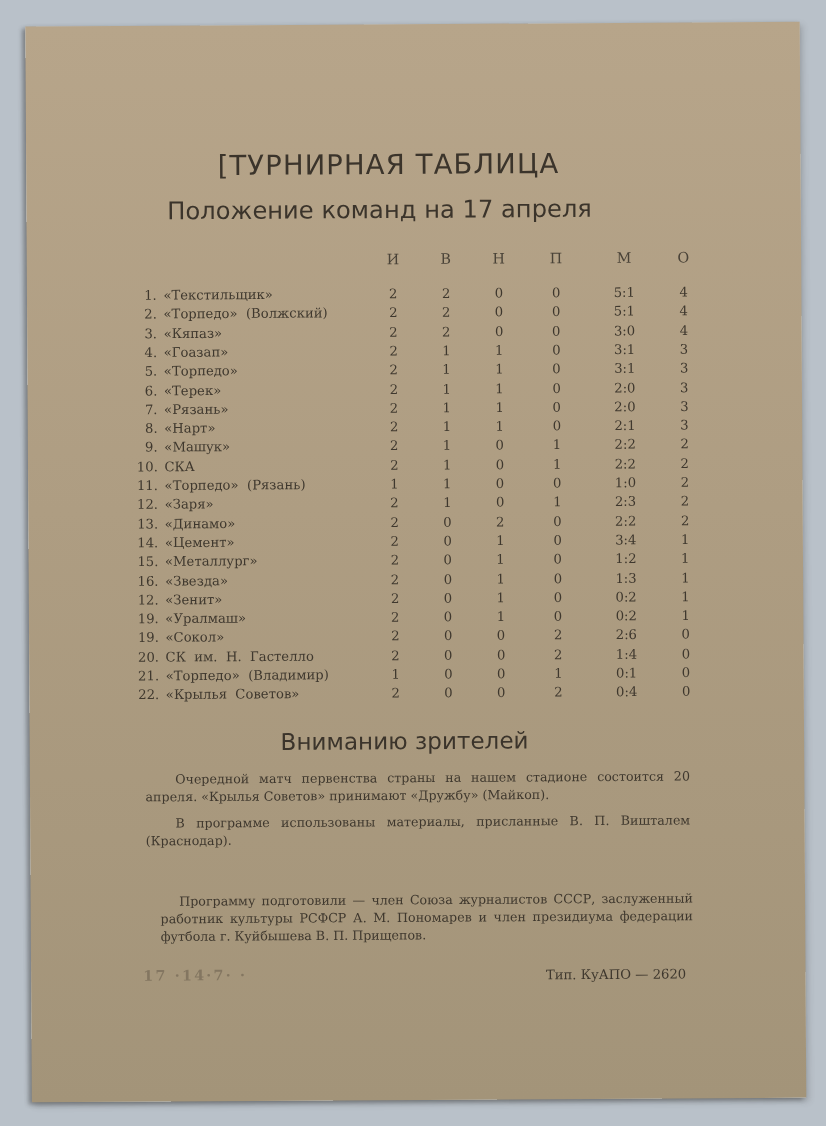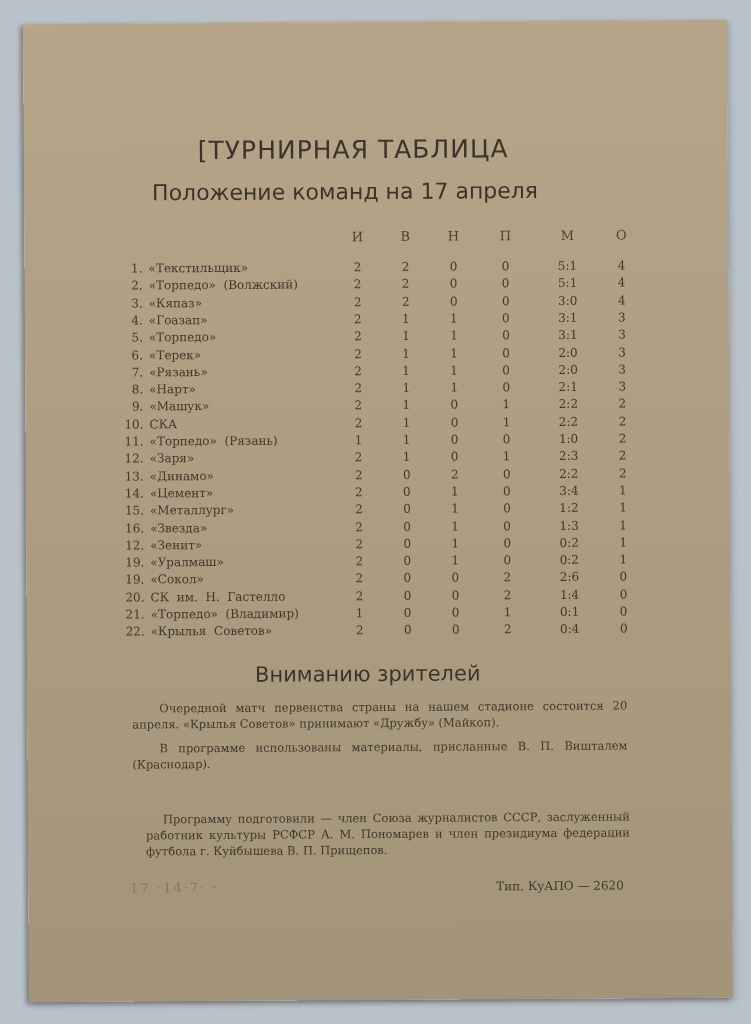--- a/index.html
+++ b/index.html
@@ -53,21 +53,21 @@
     }
     .p1 { left: 105px; top: 677px; width: 495px; text-indent: 27px; }
     .p2 { left: 105px; top: 717px; width: 495px; text-indent: 27px; }
     .p3 { left: 118px; top: 788px; width: 484px; text-indent: 17px; }
     .print-info {
       position: absolute; left: 468px; top: 858px;
       font-size: 12px; color: #3f382e;
     }
     .stamp {
       position: absolute; left: 102px; top: 857px;
-      font-size: 13px; color: rgba(70,60,50,0.35); letter-spacing: 2px;
+      font-size: 13px; color: rgba(70,60,50,0.35); letter-spacing: 2px; font-weight: bold;
     }
   </style>
 </head>
 <body>
 
 <div class="paper">
   <div class="title">[ТУРНИРНАЯ ТАБЛИЦА</div>
   <div class="subtitle">Положение команд на 17 апреля</div>
 
   <div class="table-head">

